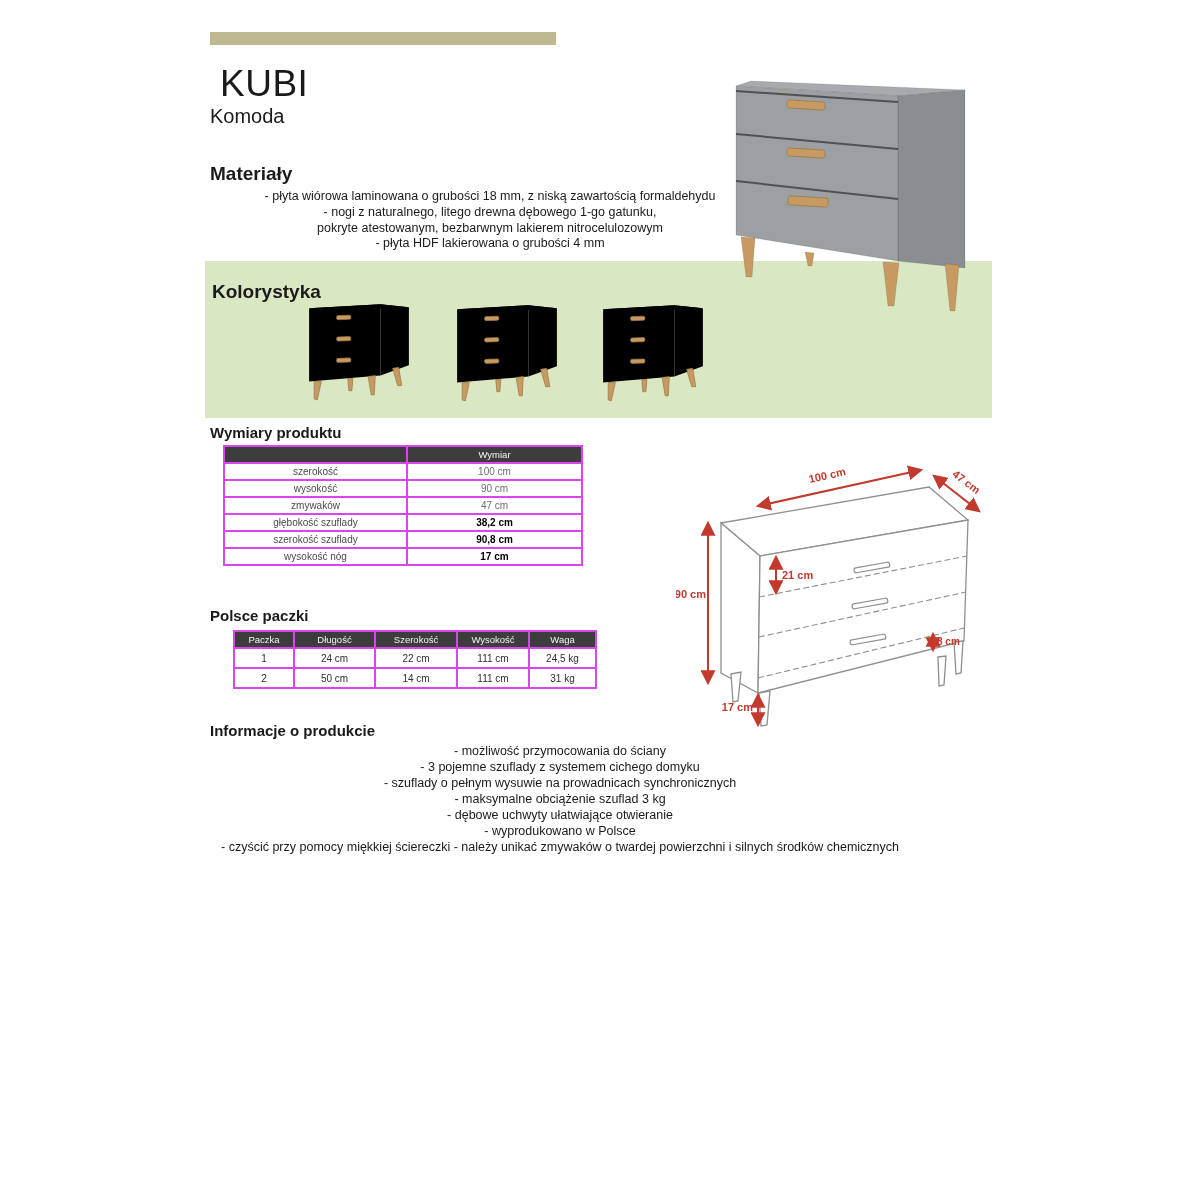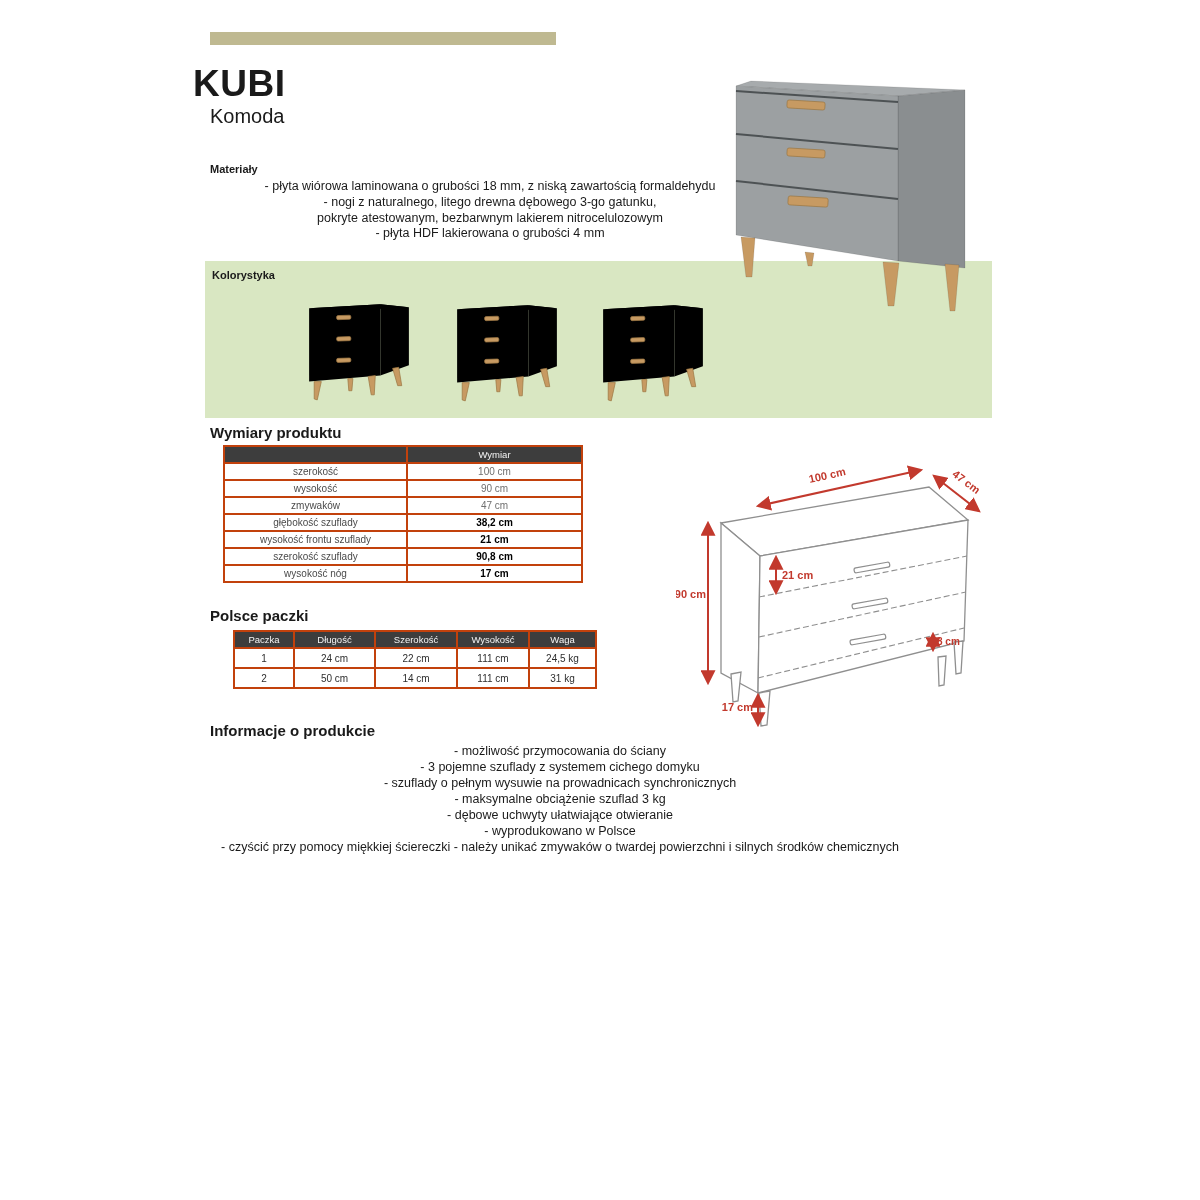--- a/index.html
+++ b/index.html
@@ -2,49 +2,49 @@
 <html style="--tan_bar: #bfb991; --green_band: #d9e7c2; --accent_red: #c2392d; --table_header_bg: #3d3d3d; --line_gray: #8f8f8f; --wood: #c79a62; --wood_dark: #9b7642; --drawer_gap: #3f4446; --hero_front: #9ca0a2; --hero_side: #8a8e90; --hero_top: #a7abad; --gray_front: #8d9294; --gray_side: #7b8082; --gray_top: #9b9fa1; --gray_gap: #44484a; --white_front: #f3f3f3; --white_side: #e4e4e4; --white_top: #fafafa; --white_gap: #a2a6a8; --beige_front: #ded3b7; --beige_side: #d0c4a5; --beige_top: #e6dcc3; --beige_gap: #94897a;"><head>
 <meta charset="utf-8">
 <style>
   html,body{margin:0;padding:0;background:#fff;}
   .page{position:relative;width:1200px;height:1200px;background:#fff;overflow:hidden;
         font-family:"Liberation Sans","DejaVu Sans",sans-serif;color:#1a1a1a;}
   .abs{position:absolute;}
 
   .tan-bar{left:210px;top:32px;width:346px;height:13px;background:var(--tan_bar);}
 
-  .title{left:193px;top:63px;font-size:37px;font-weight:700;letter-spacing:.5px;}
+  .title{left:220px;top:63px;font-size:37px;font-weight:400;letter-spacing:.5px;}
   .subtitle{left:210px;top:105px;font-size:20px;font-weight:400;}
 
   .sec-head{font-size:15px;font-weight:700;}
-  .sub-head{font-size:11px;font-weight:700;}
+  .sub-head{font-size:19px;font-weight:700;}
   .materials{left:210px;top:163px;width:560px;}
   .materials ul, .info ul{list-style:none;margin:4px 0 0 0;padding:0;text-align:center;}
   .materials li{font-size:12.5px;line-height:15.8px;}
   .info{left:210px;top:722px;width:700px;}
   .info li{font-size:12.5px;line-height:16px;}
 
   .green-band{left:205px;top:261px;width:787px;height:157px;background:var(--green_band);}
-  .colorways-head{left:212px;top:269px;}
+  .colorways-head{left:212px;top:281px;}
 
   .hero{left:713px;top:63px;width:275px;height:260px;z-index:3;}
   .variant{z-index:2;}
   .v-gray {--front:var(--gray_front); --side:var(--gray_side); --topf:var(--gray_top); --gap:var(--gray_gap);}
   .v-white{--front:var(--white_front);--side:var(--white_side);--topf:var(--white_top);--gap:var(--white_gap);}
   .v-beige{--front:var(--beige_front);--side:var(--beige_side);--topf:var(--beige_top);--gap:var(--beige_gap);}
   .woodfill{fill:var(--wood);stroke:var(--wood_dark);stroke-width:.7;}
 
   .hero .front{fill:var(--hero_front);} .hero .side{fill:var(--hero_side);} .hero .topf{fill:var(--hero_top);}
   .hero polygon{stroke:rgba(0,0,0,.18);stroke-width:.6;}
   .hero .gapline{stroke:var(--drawer_gap);stroke-width:2;fill:none;opacity:.85;}
 
   .dim-head-1{left:210px;top:424px;}
   .dim-head-2{left:210px;top:607px;}
   .dim-table{border-collapse:collapse;font-size:10px;color:#4a4a4a;text-align:center;background:#fff;}
-  .dim-table th,.dim-table td{border:2px solid #c2410c;padding:0 4px;}
+  .dim-table th,.dim-table td{border:2px solid #d946ef;padding:0 4px;}
   .dim-table th{background:var(--table_header_bg);color:#f4f4f4;font-weight:400;font-size:9.5px;height:15px;}
   .prod-table{left:223px;top:445px;}
   .prod-table td{height:15px;}
   .pack-table{left:233px;top:630px;}
   .pack-table td{height:18px;color:#2e2e2e;}
   td.val{color:#6f6f6f;}
   td.val.em{color:#000;font-weight:700;margin-left:18px;}
   .cl{width:173px;} .cv{width:165px;}
   .c0{width:50px;} .c1{width:71px;} .c2{width:72px;} .c3{width:62px;} .c4{width:57px;}
 
@@ -65,21 +65,21 @@
 
   <div class="abs tan-bar"></div>
 
   <div class="abs title">KUBI</div>
   <div class="abs subtitle">Komoda</div>
 
   <div class="abs materials">
     <div class="sub-head">Materiały</div>
     <ul>
       <li>- płyta wiórowa laminowana o grubości 18 mm, z niską zawartością formaldehydu</li>
-      <li>- nogi z naturalnego, litego drewna dębowego 3-go gatunku,</li>
+      <li>- nogi z naturalnego, litego drewna dębowego 1-go gatunku,</li>
       <li>pokryte atestowanym, bezbarwnym lakierem nitrocelulozowym</li>
       <li>- płyta HDF lakierowana o grubości 4 mm</li>
     </ul>
   </div>
 
   <div class="abs green-band"></div>
   <div class="abs colorways-head sub-head">Kolorystyka</div>
 
   <svg width="0" height="0" style="position:absolute" aria-hidden="true">
     <defs>
@@ -144,24 +144,20 @@
       <td>wysokość</td>
       <td class="val">90 cm</td>
     </tr>
     <tr>
       <td>zmywaków</td>
       <td class="val">47 cm</td>
     </tr>
     <tr>
       <td>głębokość szuflady</td>
       <td class="val em">38,2 cm</td>
-    </tr>
-    <tr>
-      <td>wysokość frontu szuflady</td>
-      <td class="val em">21 cm</td>
     </tr>
     <tr>
       <td>szerokość szuflady</td>
       <td class="val em">90,8 cm</td>
     </tr>
     <tr>
       <td>wysokość nóg</td>
       <td class="val em">17 cm</td>
     </tr>
   </tbody>

